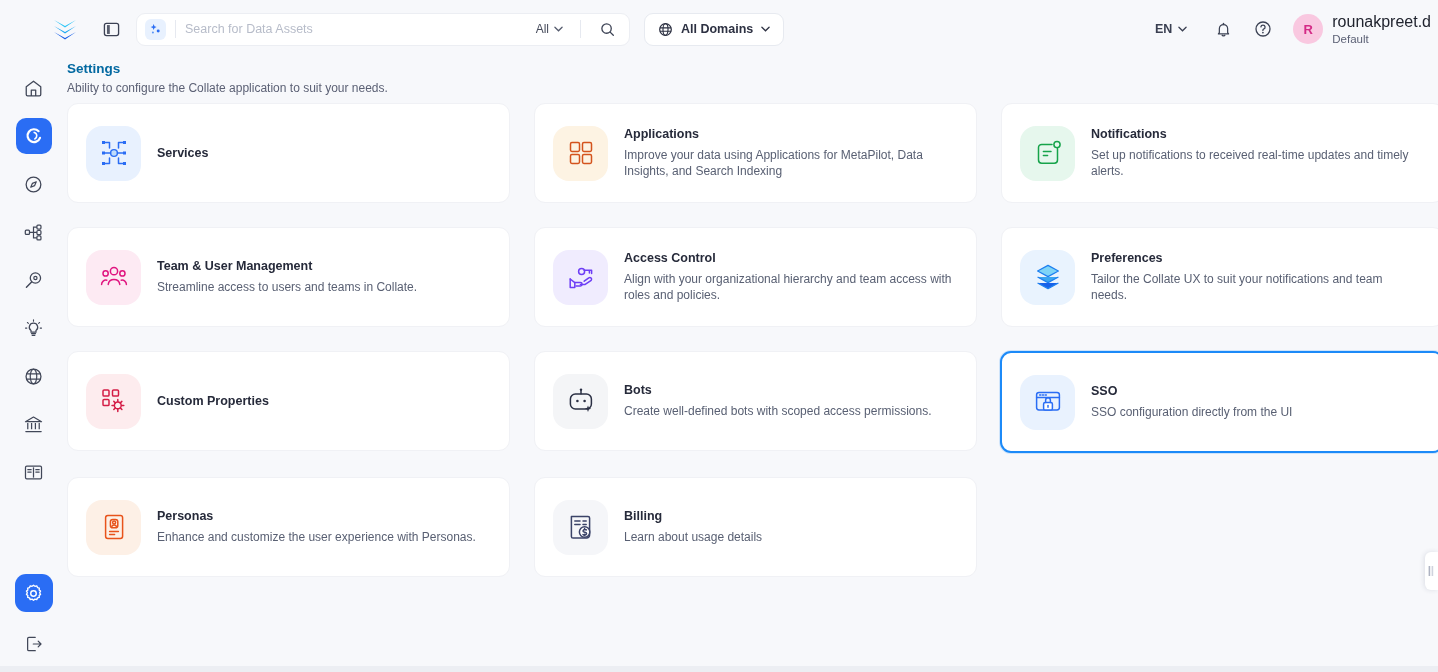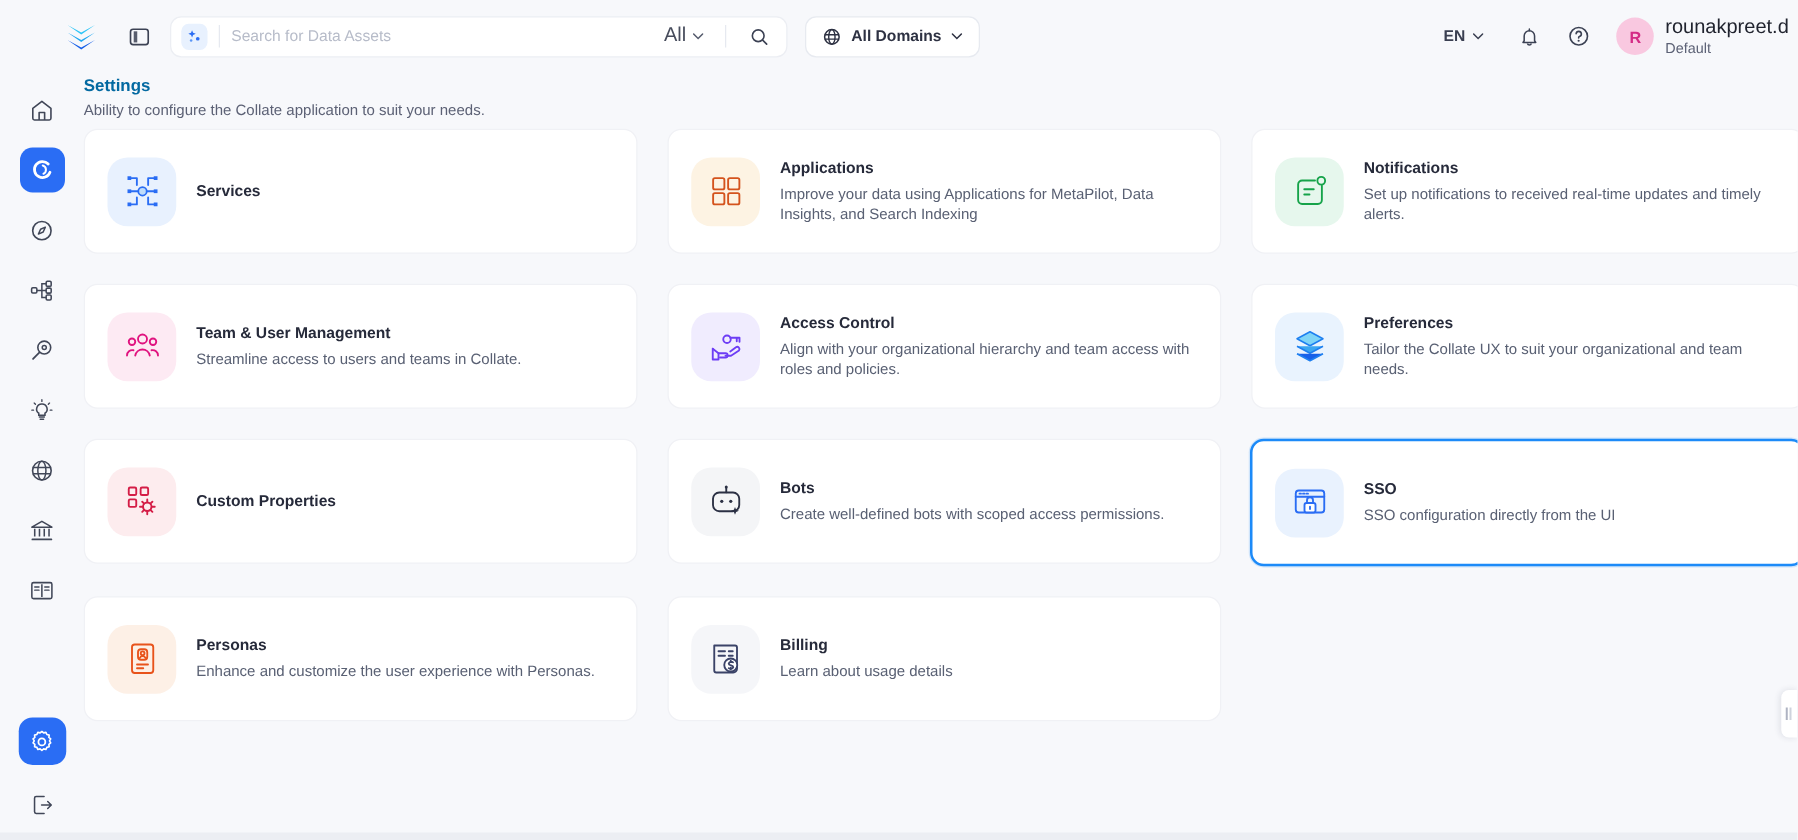--- a/index.html
+++ b/index.html
@@ -33,21 +33,21 @@
     flex: 0 0 auto;
   }
   .search-divider { width:1px; height:18px; background:#e6e9f0; margin:0 9px; }
   .search-input {
     flex: 1 1 auto; border: none; outline: none; background: transparent;
     font-size: 12.5px; color: #36394a;
     font-family: "Liberation Sans", sans-serif;
   }
   .search-input::placeholder { color: #b7bcc9; }
   .search-scope {
-    display:flex; align-items:center; gap:5px; font-size:16px; color:#474c5c;
+    display:flex; align-items:center; gap:5px; font-size:12px; color:#474c5c;
     padding-right: 8px; cursor: pointer;
   }
   .search-icon-btn { padding: 0 14px 0 10px; display:flex; align-items:center; cursor:pointer; }
 
   .domains-btn {
     margin-left: 14px; height: 33px; padding: 0 13px;
     background: #fff; border: 1px solid #e7eaf0; border-radius: 9px;
     display:flex; align-items:center; gap:8px;
     font-size: 12.5px; color: #2d3142; font-weight: 600; cursor: pointer;
   }
@@ -399,21 +399,21 @@
         <div class="card">
           <div class="card-icon" style="background: rgb(233, 243, 254);">
             <svg width="28" height="28" viewBox="0 0 28 28">
               <path d="M3.6 8 L14 13.6 L24.4 8 L14 2.4 Z" fill="#7ed4f7" stroke="#1d7ff0" stroke-width="1.2" stroke-linejoin="round"></path>
               <path d="M3.6 14 L14 19.6 L24.4 14" fill="#3aa6f0" stroke="#1d7ff0" stroke-width="1.3" stroke-linejoin="round"></path>
               <path d="M3.6 20 L14 25.6 L24.4 20" fill="#1860e8" stroke="#1d7ff0" stroke-width="1.3" stroke-linejoin="round"></path>
             </svg>
           </div>
           <div class="card-text">
             <div class="card-title">Preferences</div>
-            <div class="card-desc">Tailor the Collate UX to suit your organizational and team needs.</div>
+            <div class="card-desc">Tailor the Collate UX to suit your notifications and team needs.</div>
           </div>
         </div>
         <div class="card">
           <div class="card-icon" style="background: rgb(253, 236, 238);">
             <svg width="28" height="28" viewBox="0 0 28 28">
               <rect x="3" y="3" width="6" height="6" rx="1.1" fill="none" stroke="#d41d46" stroke-width="1.5" stroke-linecap="round" stroke-linejoin="round"></rect>
               <rect x="12.5" y="3" width="6" height="6" rx="1.1" fill="none" stroke="#d41d46" stroke-width="1.5" stroke-linecap="round" stroke-linejoin="round"></rect>
               <rect x="3" y="12.5" width="6" height="6" rx="1.1" fill="none" stroke="#d41d46" stroke-width="1.5" stroke-linecap="round" stroke-linejoin="round"></rect>
               <circle cx="17.8" cy="18.4" r="3.4" fill="none" stroke="#d41d46" stroke-width="1.5" stroke-linecap="round" stroke-linejoin="round"></circle>
               <path d="M17.8 12.6 v2 M17.8 22.2 v2.2 M12 18.4 h2 M21.6 18.4 h2.2 M13.8 14.4 l1.5 1.5 M20.3 20.9 l1.6 1.6 M21.9 14.4 l-1.6 1.5 M15.3 20.9 l-1.5 1.6" fill="none" stroke="#d41d46" stroke-width="1.5" stroke-linecap="round" stroke-linejoin="round"></path>

